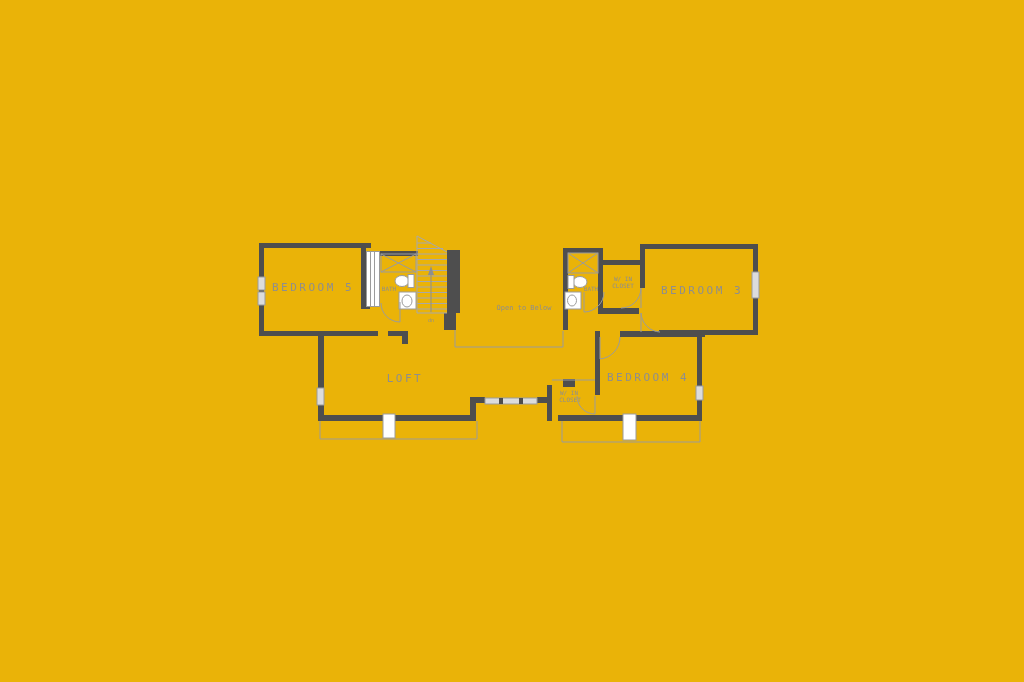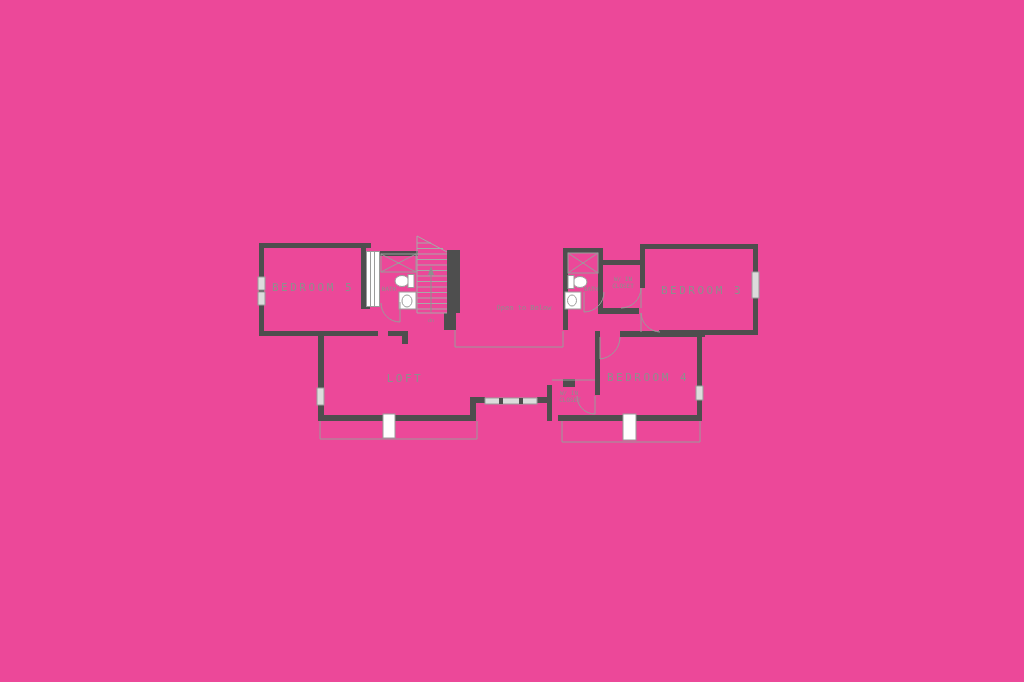--- a/index.html
+++ b/index.html
@@ -1,16 +1,16 @@
 <!DOCTYPE html>
 <html><head>
 <meta charset="utf-8">
 <style>
   html,body{margin:0;padding:0;background:#ffffff;}
-  #canvas{position:relative;width:1024px;height:682px;background:#ec4899;overflow:hidden;
+  #canvas{position:relative;width:1024px;height:682px;background:#eab308;overflow:hidden;
           font-family:"DejaVu Sans Mono", monospace;}
   svg text{fill:#8e8e8e;font-family:"DejaVu Sans Mono", monospace;}
   .room-label{letter-spacing:2.5px;}
 </style>
 </head>
 <body>
 
 <div id="canvas">
 <svg width="1024" height="682" viewBox="0 0 1024 682">
 

